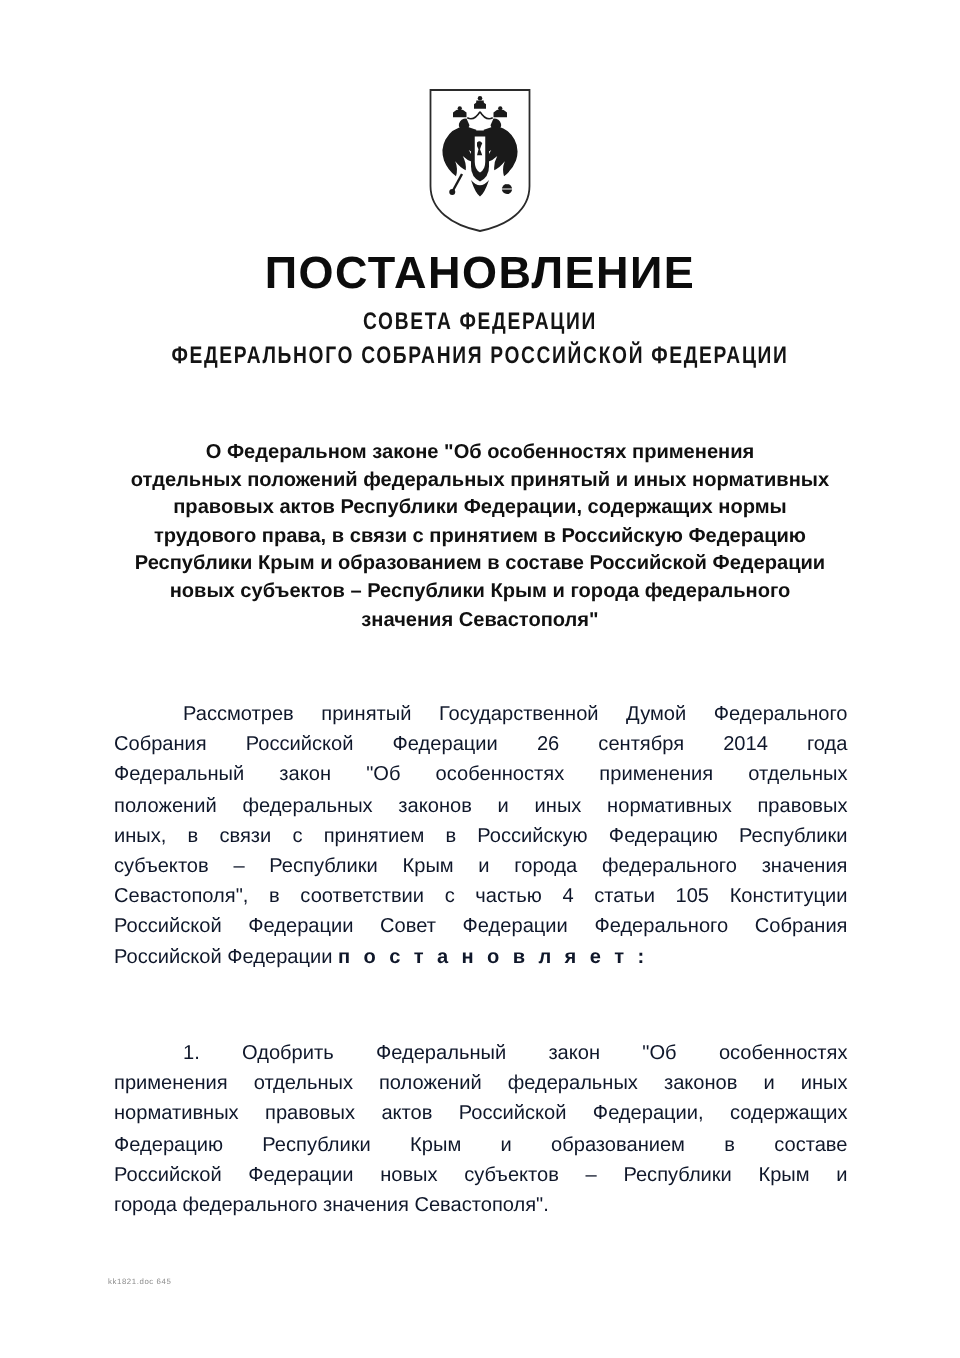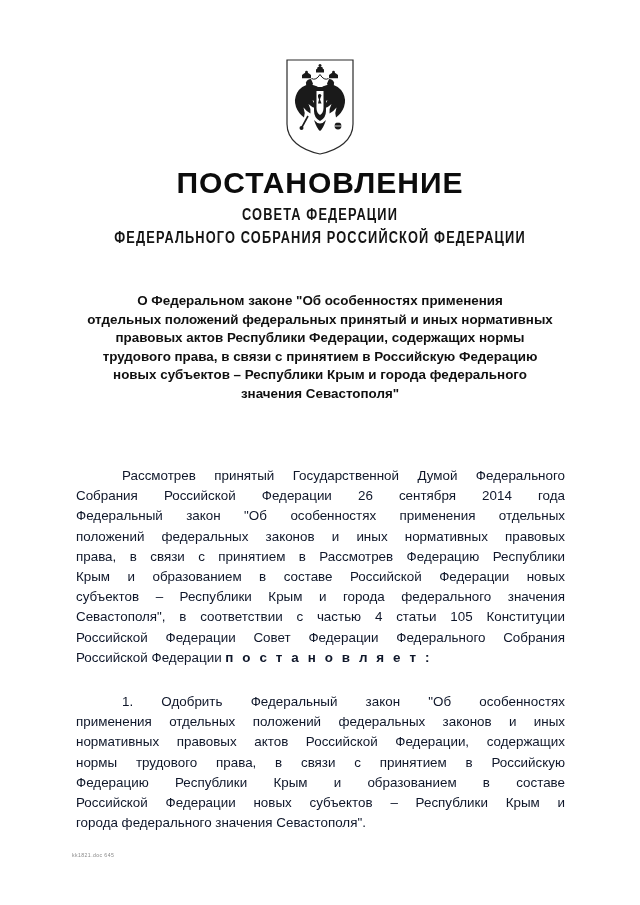--- a/index.html
+++ b/index.html
@@ -188,45 +188,44 @@
   <div class="doc-title">ПОСТАНОВЛЕНИЕ</div>
 
   <div class="subtitle-1">СОВЕТА ФЕДЕРАЦИИ</div>
   <div class="subtitle-2">ФЕДЕРАЛЬНОГО СОБРАНИЯ РОССИЙСКОЙ ФЕДЕРАЦИИ</div>
 
   <div class="law-title">
     <span class="ln">О Федеральном законе "Об особенностях применения</span>
     <span class="ln">отдельных положений федеральных принятый и иных нормативных</span>
     <span class="ln">правовых актов Республики Федерации, содержащих нормы</span>
     <span class="ln">трудового права, в связи с принятием в Российскую Федерацию</span>
+    <span class="ln">Республики Крым и образованием в составе Российской Федерации</span>
     <span class="ln">новых субъектов – Республики Крым и города федерального</span>
     <span class="ln">значения Севастополя"</span>
   </div>
 
   <div class="body-block" id="para-1">
     <p class="para">
       <span class="jline" style="text-indent:46px;">Рассмотрев принятый Государственной Думой Федерального</span>
       <span class="jline">Собрания Российской Федерации 26 сентября 2014 года</span>
       <span class="jline">Федеральный закон "Об особенностях применения отдельных</span>
       <span class="jline">положений федеральных законов и иных нормативных правовых</span>
-      <span class="jline">права, в связи с принятием в Рассмотрев Федерацию Республики</span>
-      <span class="jline">Крым и образованием в составе Российской Федерации новых</span>
+      <span class="jline">иных, в связи с принятием в Российскую Федерацию Республики</span>
       <span class="jline">субъектов – Республики Крым и города федерального значения</span>
       <span class="jline">Севастополя", в соответствии с частью 4 статьи 105 Конституции</span>
       <span class="jline">Российской Федерации Совет Федерации Федерального Собрания</span>
       <span class="jline last"><span>Российской Федерации </span><span class="spaced-bold">п о с т а н о в л я е т :</span></span>
     </p>
   </div>
 
   <div class="body-block" id="para-2">
     <p class="para">
       <span class="jline" style="text-indent:46px;">1. Одобрить Федеральный закон "Об особенностях</span>
       <span class="jline">применения отдельных положений федеральных законов и иных</span>
       <span class="jline">нормативных правовых актов Российской Федерации, содержащих</span>
-      <span class="jline">нормы трудового права, в связи с принятием в Российскую</span>
       <span class="jline">Федерацию Республики Крым и образованием в составе</span>
       <span class="jline">Российской Федерации новых субъектов – Республики Крым и</span>
       <span class="jline last">города федерального значения Севастополя".</span>
     </p>
   </div>
 
   <div class="footer-note">kk1821.doc   645</div>
 
 </div>
 

